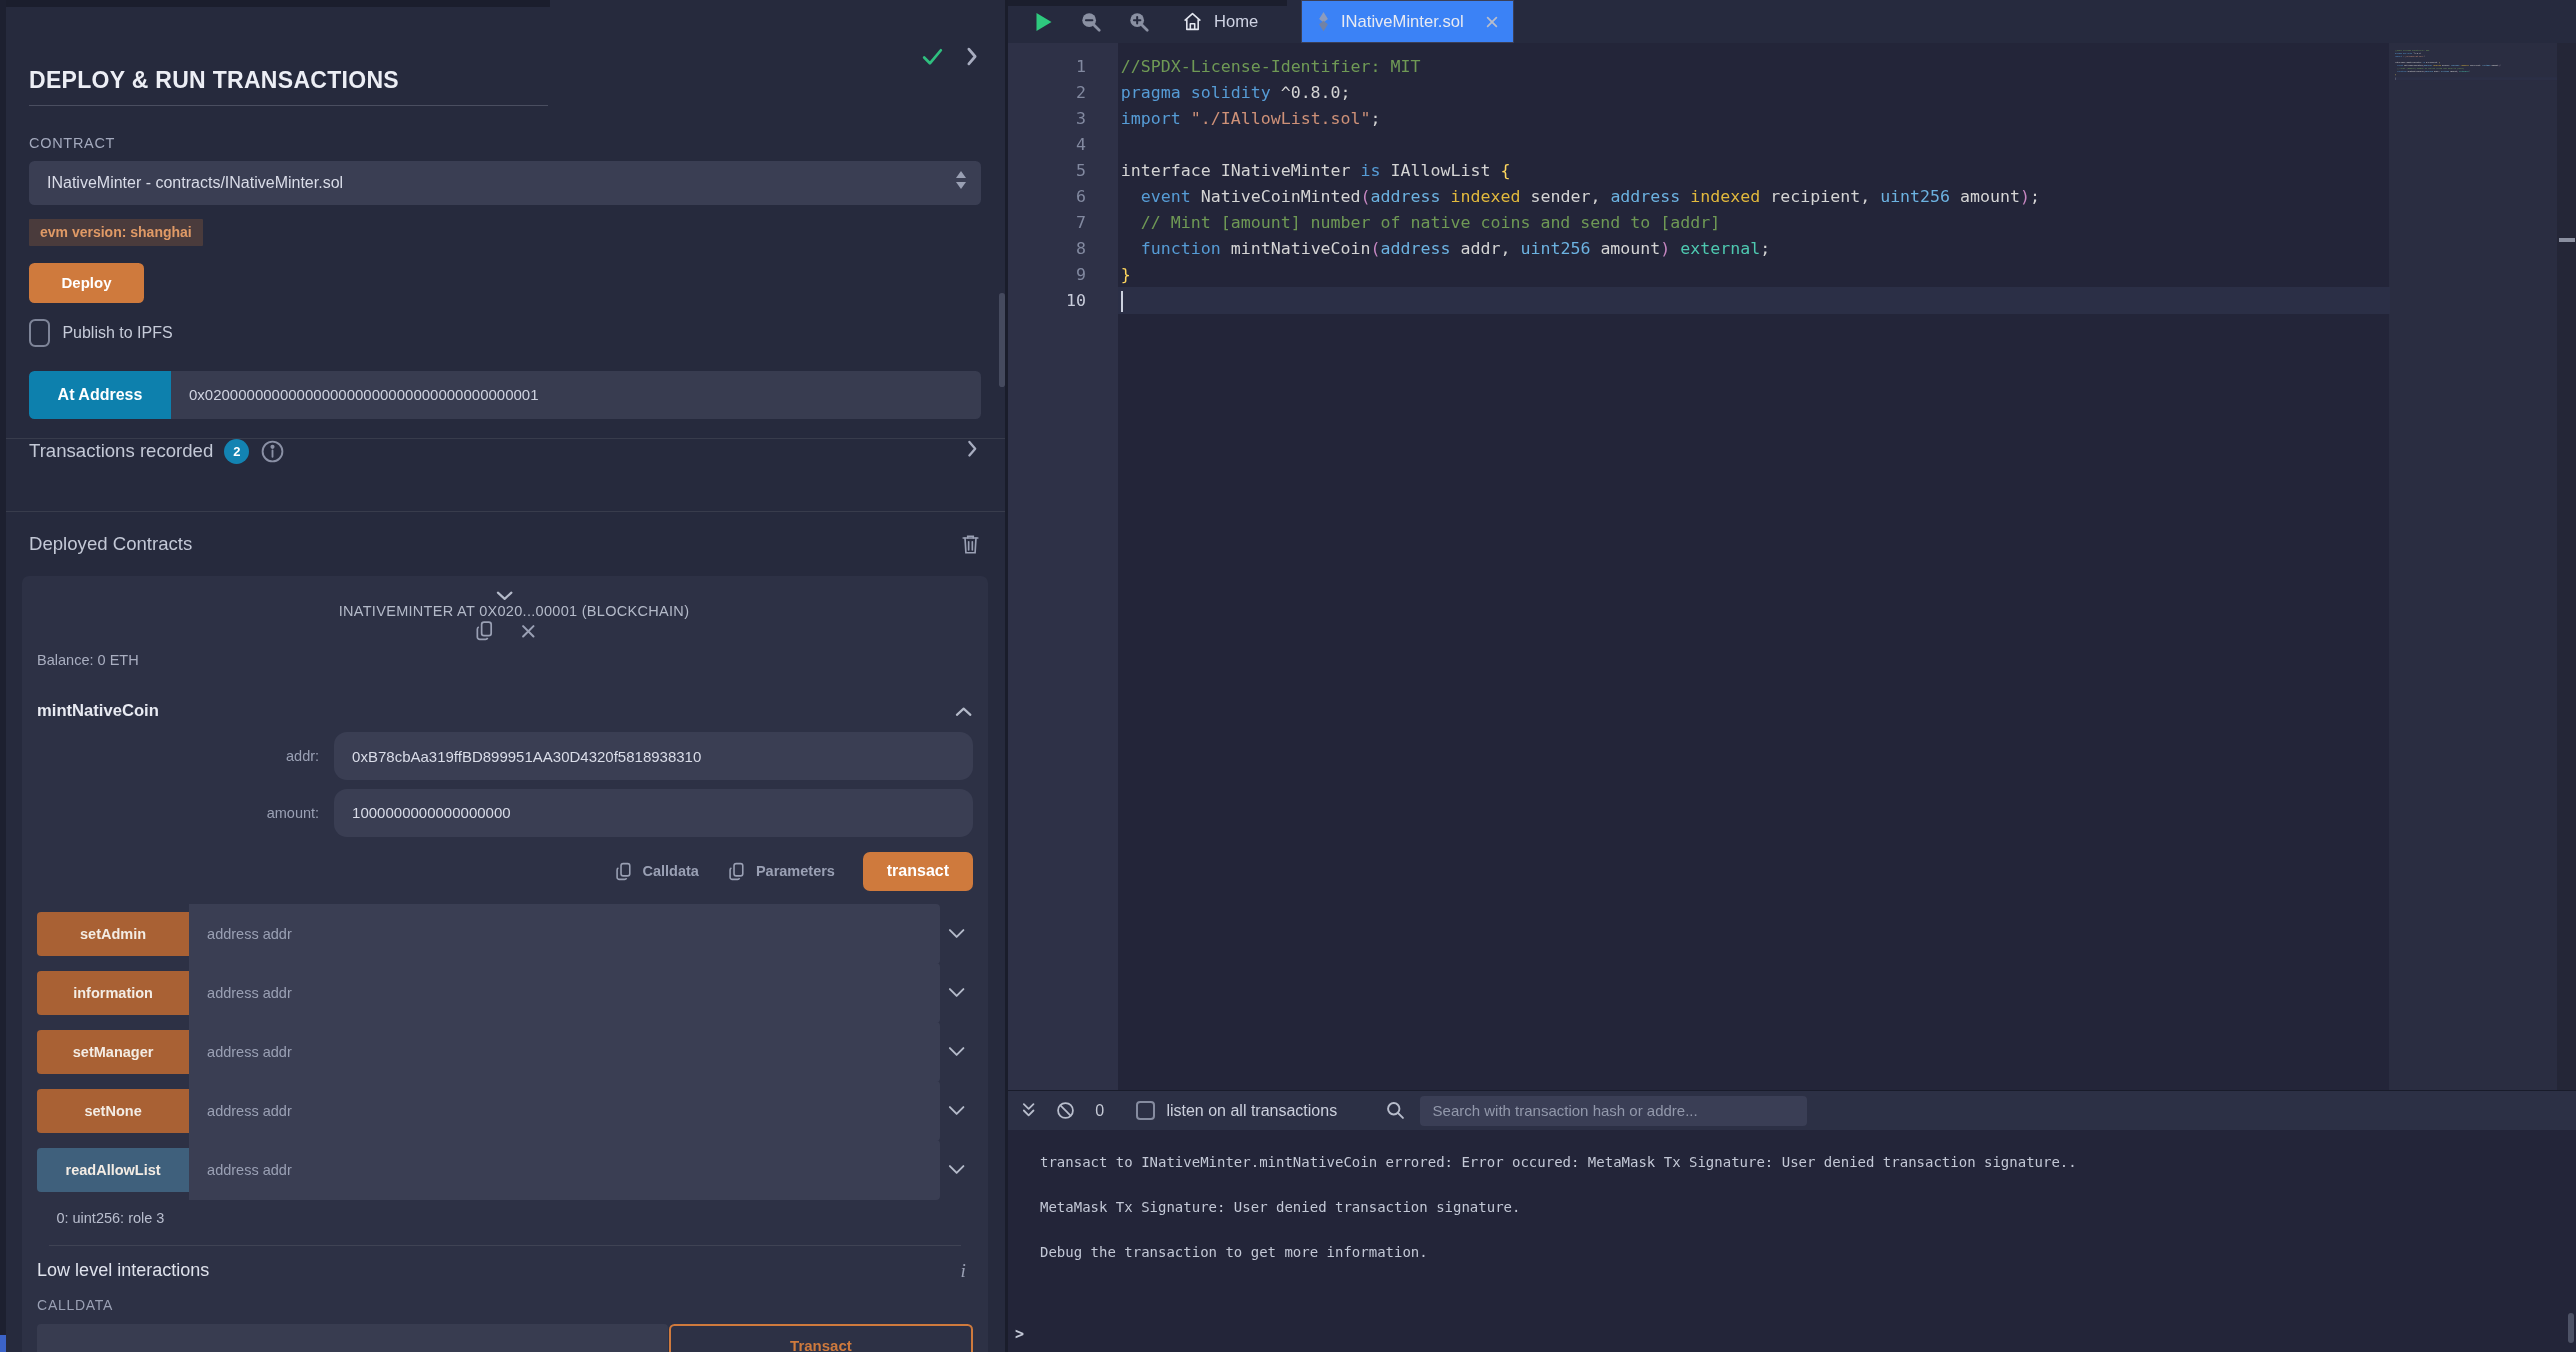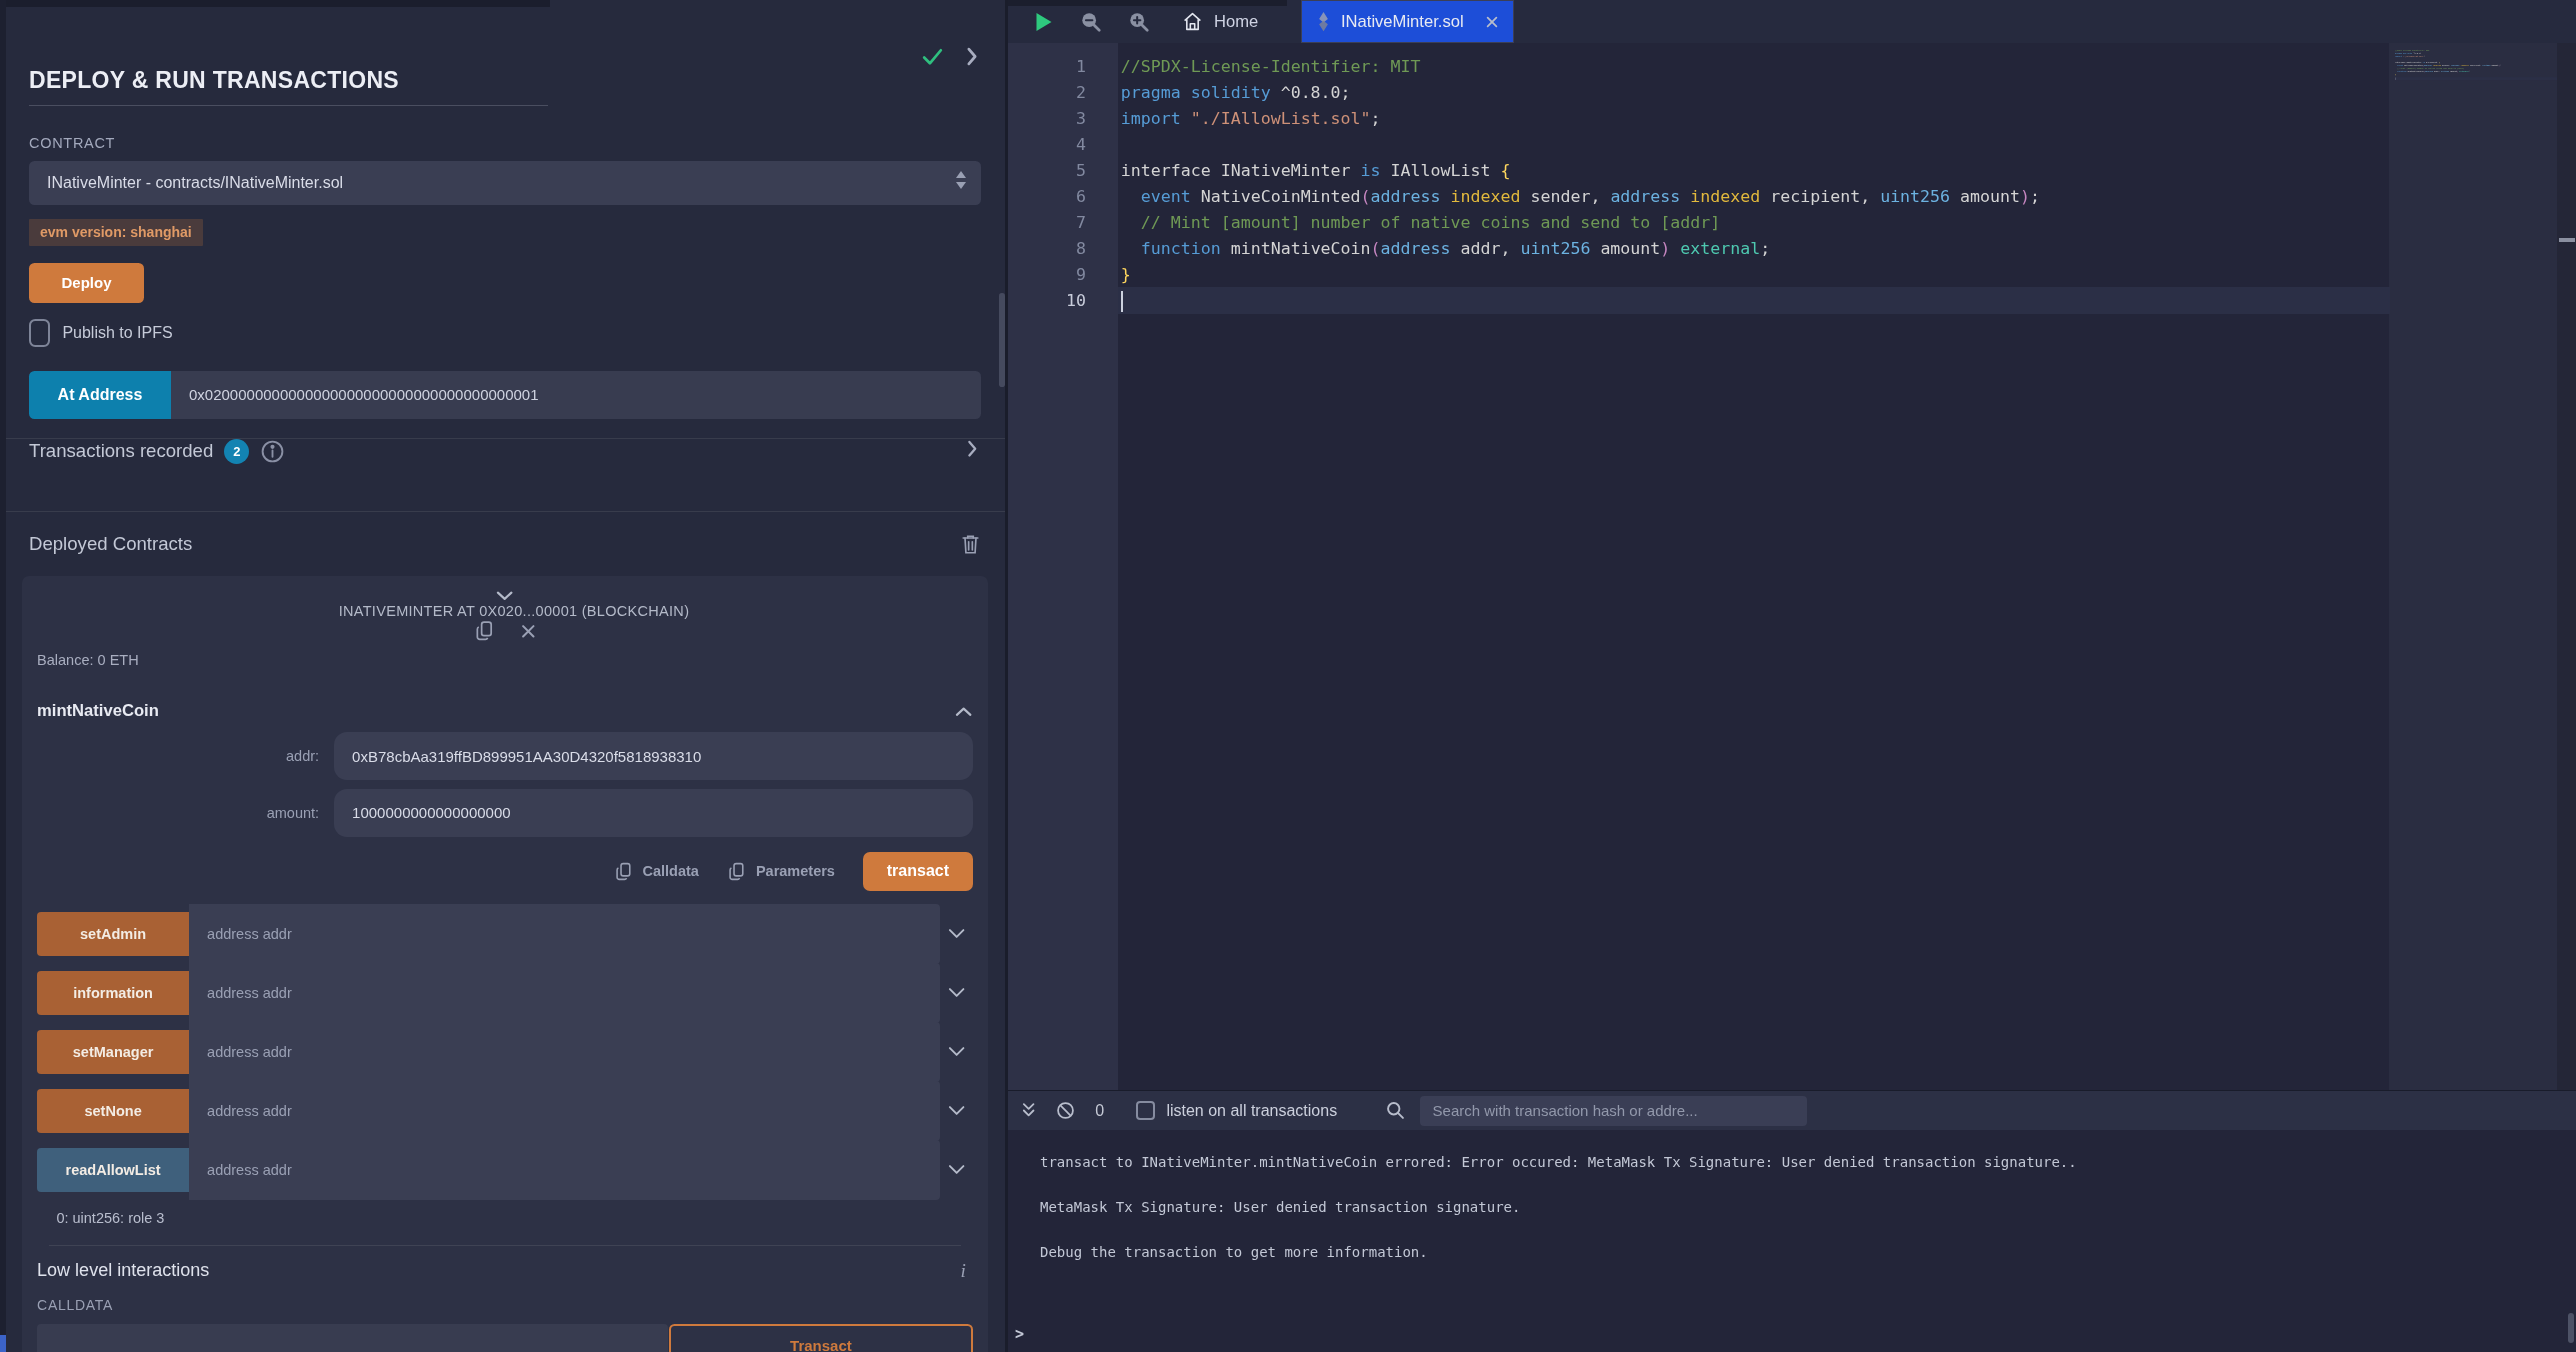--- a/index.html
+++ b/index.html
@@ -88,21 +88,21 @@
 
   .v-divider { position:absolute; left:1005px; top:0; width:2.8px; height:100%; background:#1a1d2b; z-index:9; }
   .panel-thumb { position:absolute; left:999px; top:293px; width:5.5px; height:94px; background:#454a5e; border-radius:2.8px; z-index:9; }
 
   
   .editor { position:absolute; left:1008px; top:0; width:1568px; height:1352px; background:#232539; }
   .tabbar { position:relative; height:43px; background:#262a3e; display:flex; align-items:stretch; }
   .tabbar:before { content:""; position:absolute; left:0; top:0; height:5.5px; width:279px; background:#1b1e2d; }
   .tb-icons { display:flex; align-items:center; gap:26px; padding-left:25px; }
   .tab-home { display:flex; align-items:center; gap:11px; margin-left:32px; color:#cfd3e3; font-size:16.6px; cursor:pointer; }
-  .tab-active { margin-left:43px; width:213px; background:#1d4ed8; border:1.4px solid #3b3f56; display:flex;
+  .tab-active { margin-left:43px; width:213px; background:#3b82f6; border:1.4px solid #3b3f56; display:flex;
                 align-items:center; gap:9.7px; padding:0 14px; color:#e8eaf2; font-size:16.6px; cursor:pointer; }
   .tab-x { margin-left:auto; color:#b8bdcc; }
   .editor-body { position:absolute; top:43px; left:0; width:1568px; height:1047px; }
   .gutter { position:absolute; left:0; top:0; width:110px; height:100%; background:#2e3147; padding-top:11px; }
   .gnum { width:78px; height:26px; line-height:26px; text-align:right; font-family:"DejaVu Sans Mono", monospace;
           font-size:16.6px; color:#8289a0; }
   .gnum.active { color:#c8ccda; }
   .code-area { position:absolute; left:110px; top:0; width:1272px; height:100%; background:#232539; padding:11px 0 0 2.8px; }
   .crow { position:relative; height:26px; line-height:26px; white-space:pre; font-family:"DejaVu Sans Mono", monospace;
           font-size:16.6px; color:#d4d4d4; z-index:2; }

